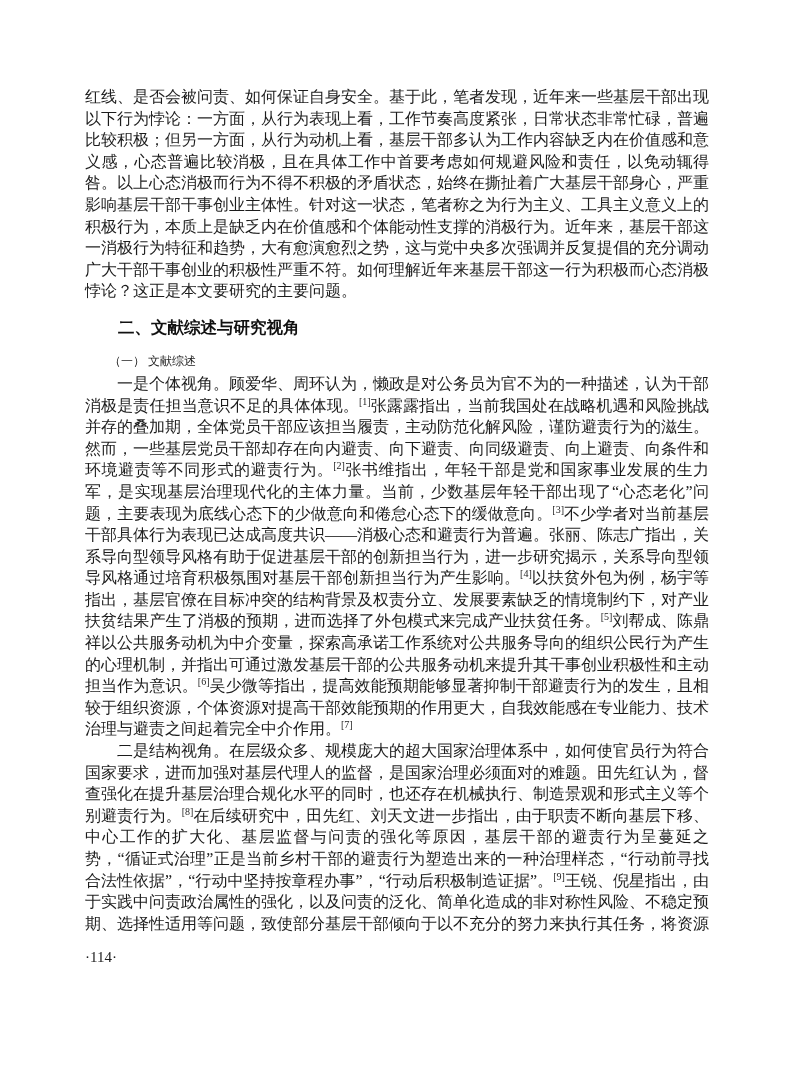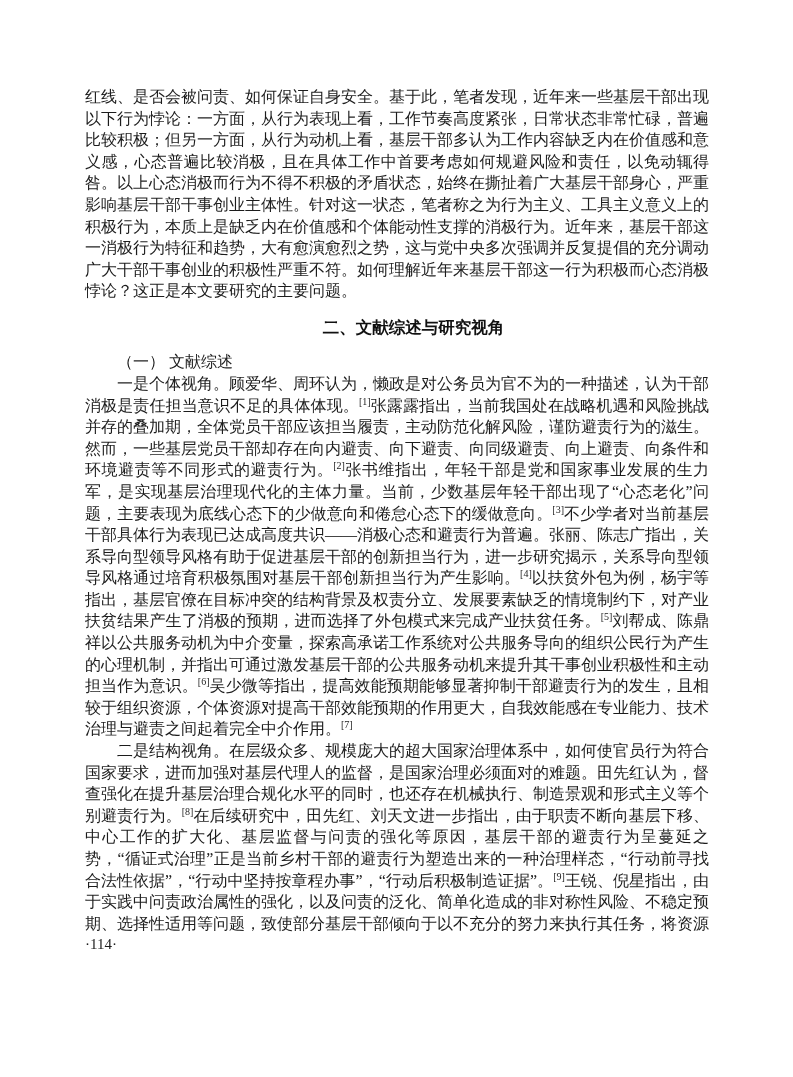--- a/index.html
+++ b/index.html
@@ -33,35 +33,35 @@
     text-indent: 2em;
   }
   .section-heading {
     font-family: "Liberation Sans", "DejaVu Sans", sans-serif;
     font-weight: bold;
     font-size: 16.5px;
     line-height: 22px;
     margin: 14px 0 12px 0;
     text-indent: 2em;
     color: #111111;
-    text-align: center;
   }
   .subsection-heading {
     margin: 0;
-    font-size: 16px;
+    font-size: 12px;
     line-height: 23px;
     text-indent: 2em;
   }
   sup.ref {
     font-size: 10px;
     line-height: 0;
     vertical-align: super;
     letter-spacing: 0;
   }
   .page-number {
+    margin-top: 13px;
     font-size: 15px;
     line-height: 20px;
   }
 </style>
 </head>
 <body>
 
 <div class="page">
   <div class="text-block" id="text-block">
       <p class="paragraph"><span>红线、是否会被问责、如何保证自身安全。基于此，笔者发现，近年来一些基层干部出现以下行为悖论：一方面，从行为表现上看，工作节奏高度紧张，日常状态非常忙碌，普遍比较积极；但另一方面，从行为动机上看，基层干部多认为工作内容缺乏内在价值感和意义感，心态普遍比较消极，且在具体工作中首要考虑如何规避风险和责任，以免动辄得咎。以上心态消极而行为不得不积极的矛盾状态，始终在撕扯着广大基层干部身心，严重影响基层干部干事创业主体性。针对这一状态，笔者称之为行为主义、工具主义意义上的积极行为，本质上是缺乏内在价值感和个体能动性支撑的消极行为。近年来，基层干部这一消极行为特征和趋势，大有愈演愈烈之势，这与党中央多次强调并反复提倡的充分调动广大干部干事创业的积极性严重不符。如何理解近年来基层干部这一行为积极而心态消极悖论？这正是本文要研究的主要问题。</span></p>

